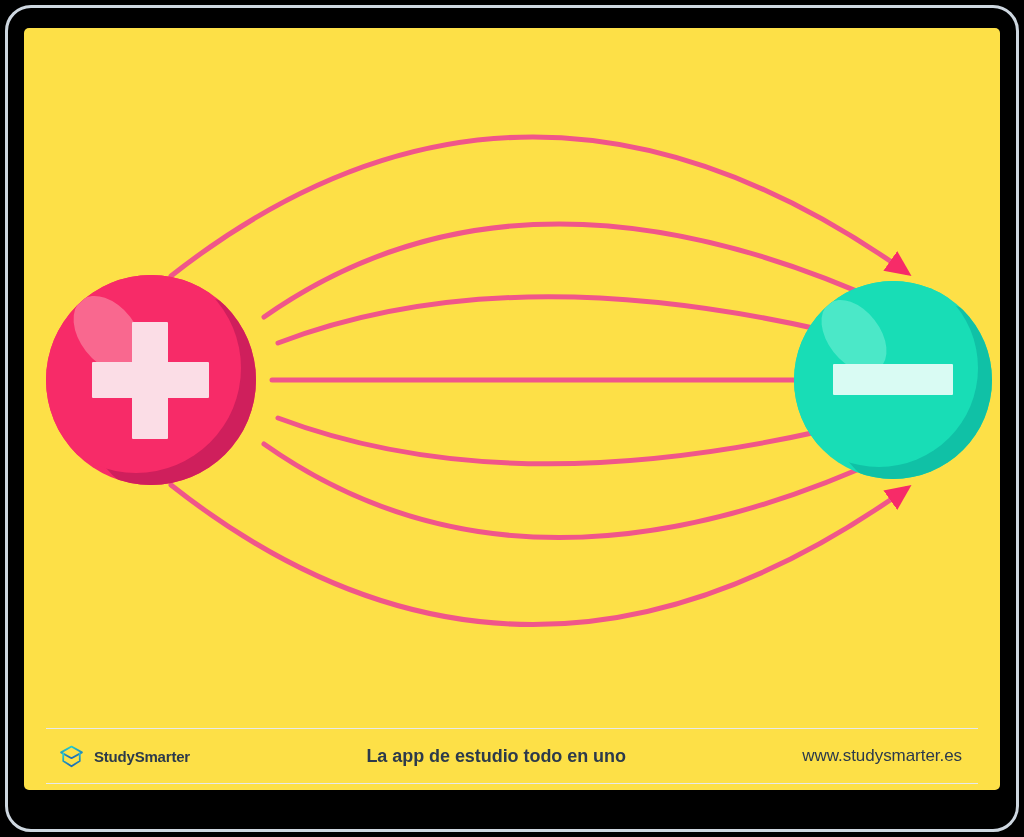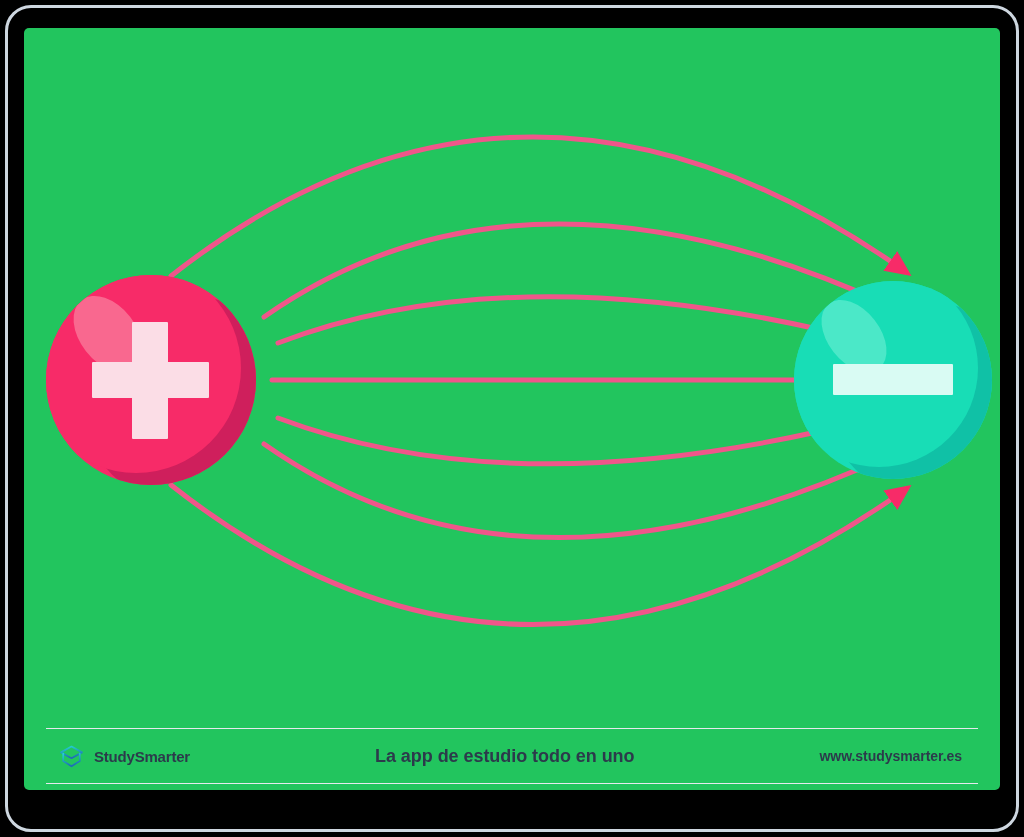--- a/index.html
+++ b/index.html
@@ -36,21 +36,21 @@
     z-index: 5;
   }
 
   
   .card {
     position: absolute;
     left: 24px;
     top: 28px;
     width: 976px;
     height: 762px;
-    background: #22c55e;
+    background: #fde047;
     border-radius: 5px;
     overflow: hidden;
     z-index: 2;
   }
 
   
   .stage {
     position: absolute;
     left: 0;
     top: 0;
@@ -106,22 +106,22 @@
     white-space: nowrap;
   }
   .tagline {
     font-size: 18px;
     font-weight: 700;
     color: #2c3a4b;
     white-space: nowrap;
     letter-spacing: -0.05px;
   }
   .site-url {
-    font-size: 14px;
-    font-weight: 700;
+    font-size: 17px;
+    font-weight: 400;
     color: #2c3a4b;
     white-space: nowrap;
     padding-right: 16px;
     letter-spacing: -0.05px;
   }
 </style>
 </head>
 <body>
 
 <div id="page-root">

